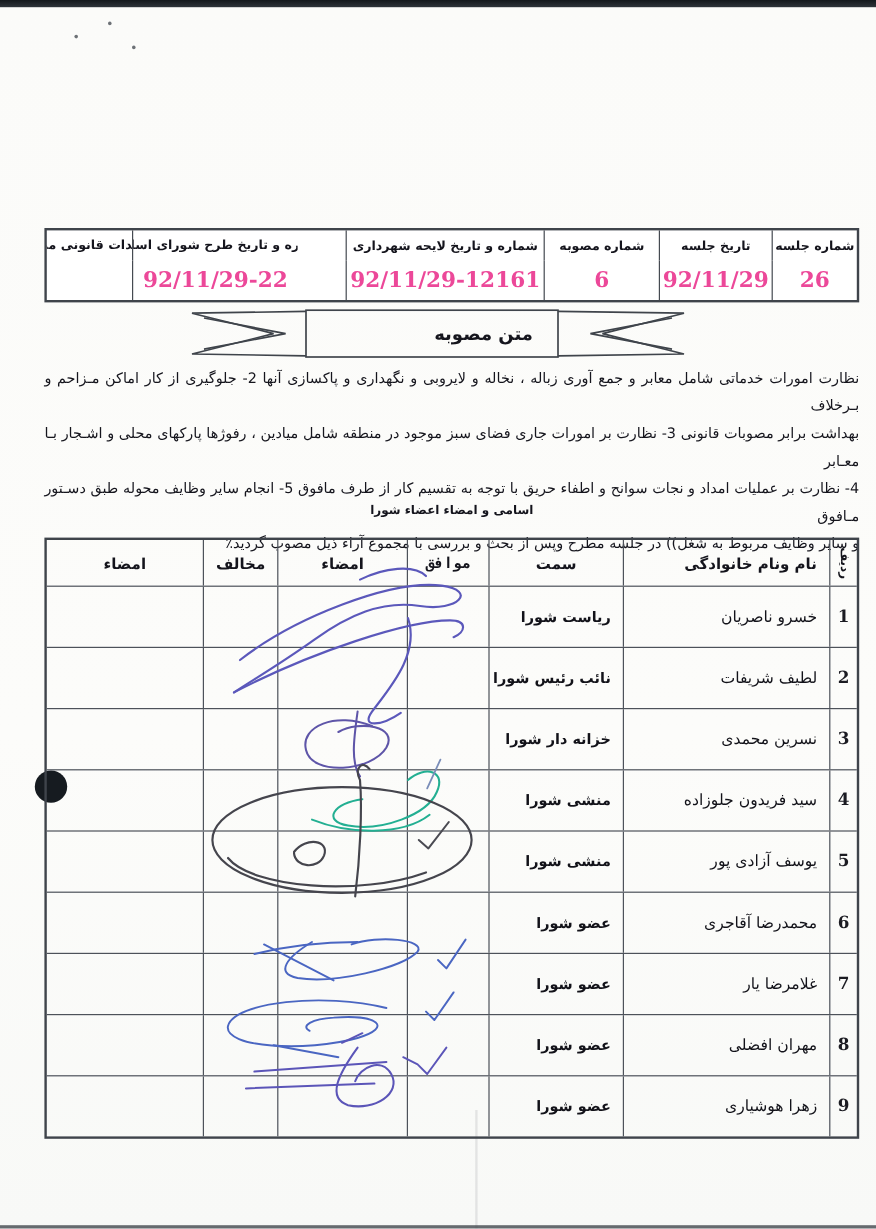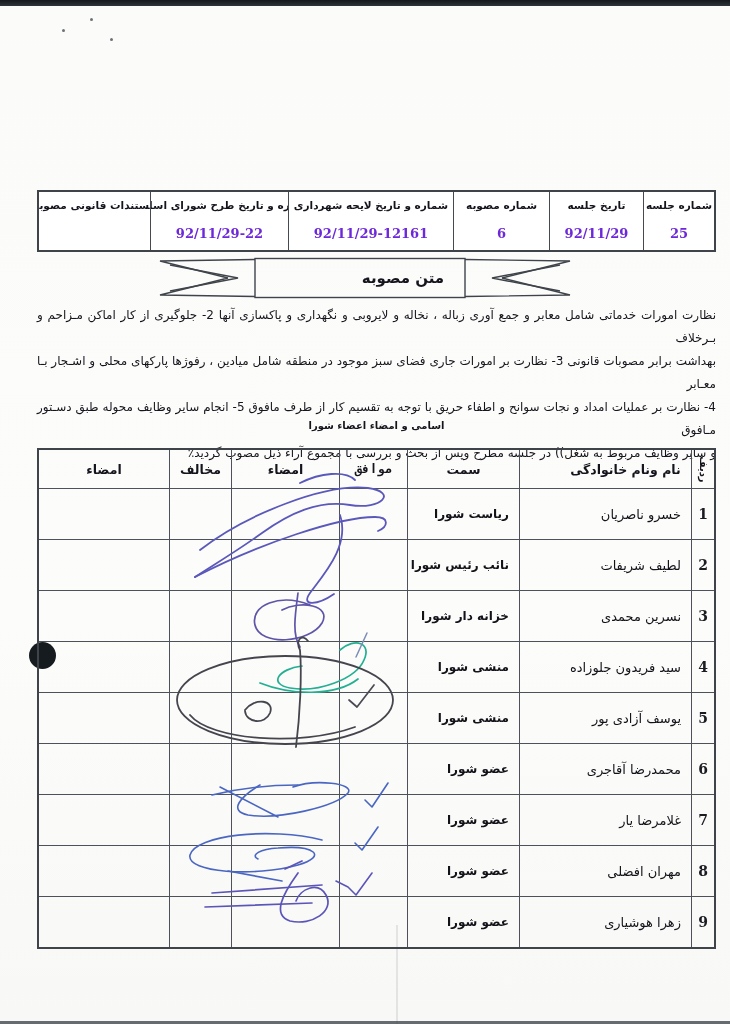--- a/index.html
+++ b/index.html
@@ -18,22 +18,22 @@
   
   .letterhead{position:absolute;left:70px;top:94px;width:660px;text-align:center;direction:rtl;}
   .letterhead div{font-size:12.5px;line-height:19.5px;color:#2a2a33;}
 
   
   .info-table{position:absolute;left:37px;top:190px;width:679px;border:2px solid #3f444b;box-sizing:border-box;direction:rtl;background:#fff;}
   .info-row{display:flex;}
   .info-row .cell{box-sizing:border-box;border-left:1.4px solid #454a51;display:flex;align-items:center;justify-content:center;text-align:center;}
   .info-row .cell:last-child{border-left:none;}
   .info-head .cell{height:25px;font-size:10.5px;font-weight:bold;color:#14141c;white-space:nowrap;overflow:hidden;}
-  .info-vals .cell{height:33px;font-family:"DejaVu Serif",serif;font-size:13px;font-weight:600;direction:ltr;color:#6d28d9;}
-  .cw1{width:71px;}.cw2{width:94px;}.cw3{width:96px;}.cw4{width:165px;}.cw5{width:138px;}.cw6{flex:1;}
+  .info-vals .cell{height:33px;font-family:"DejaVu Serif",serif;font-size:18px;font-weight:600;direction:ltr;color:#ec4899;}
+  .cw1{width:71px;}.cw2{width:94px;}.cw3{width:96px;}.cw4{width:165px;margin-left:40px;}.cw5{width:138px;}.cw6{flex:1;}
 
   
   .banner{position:absolute;left:150px;top:256px;width:430px;height:44px;}
   .banner svg{position:absolute;left:0;top:0;}
   .banner-title{position:absolute;left:105px;top:0;width:210px;height:44px;display:flex;align-items:center;justify-content:center;
     font-size:15px;font-weight:bold;direction:rtl;color:#15151d;padding-left:43px;}
 
   
   .res-text{position:absolute;left:37px;top:304px;width:679px;direction:rtl;}
   .res-text .ln{font-size:12px;line-height:23px;color:#15151d;text-align:justify;text-align-last:justify;white-space:normal;}
@@ -82,21 +82,21 @@
   <div class="info-table">
     <div class="info-row info-head">
       <div class="cell cw1">شماره جلسه</div>
       <div class="cell cw2">تاریخ جلسه</div>
       <div class="cell cw3">شماره مصوبه</div>
       <div class="cell cw4">شماره و تاریخ لایحه شهرداری</div>
       <div class="cell cw5">شماره و تاریخ طرح شورای اسلامی</div>
       <div class="cell cw6">مستندات قانونی مصوبه</div>
     </div>
     <div class="info-row info-vals">
-      <div class="cell cw1">25</div>
+      <div class="cell cw1">26</div>
       <div class="cell cw2">92/11/29</div>
       <div class="cell cw3">6</div>
       <div class="cell cw4">92/11/29-12161</div>
       <div class="cell cw5">92/11/29-22</div>
       <div class="cell cw6"></div>
     </div>
   </div>
 
   <div class="banner">
     <svg width="430" height="44" viewBox="0 0 430 44">

